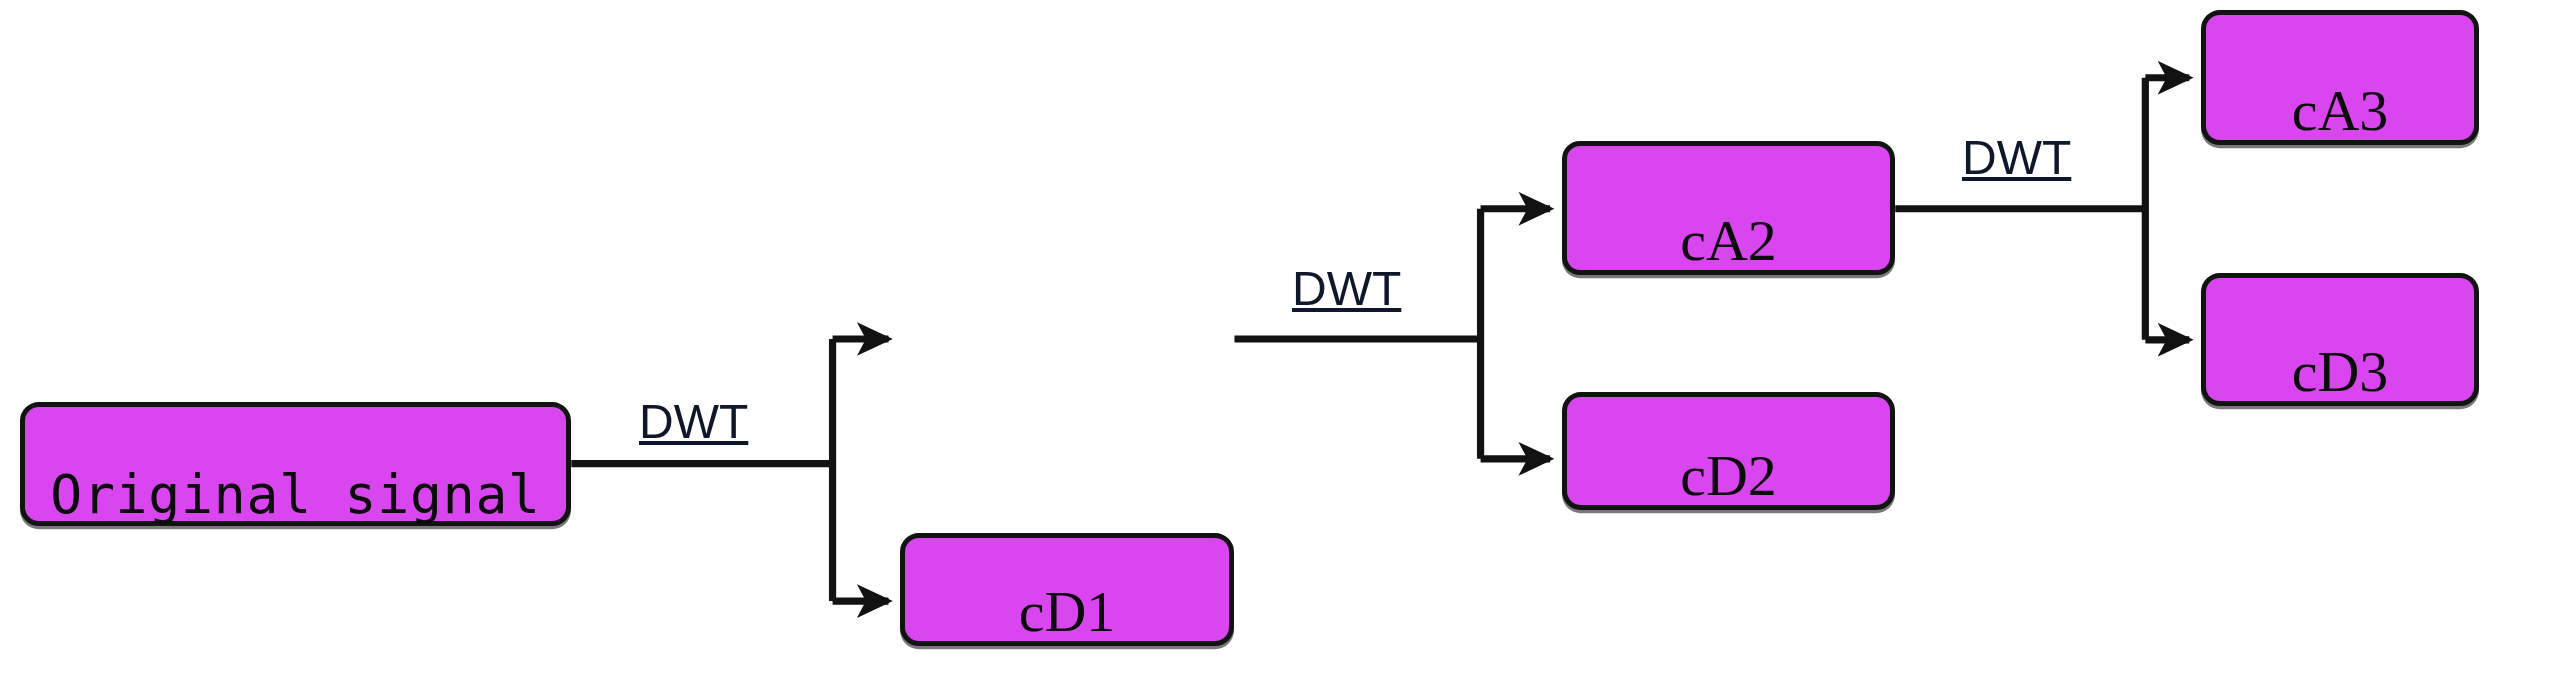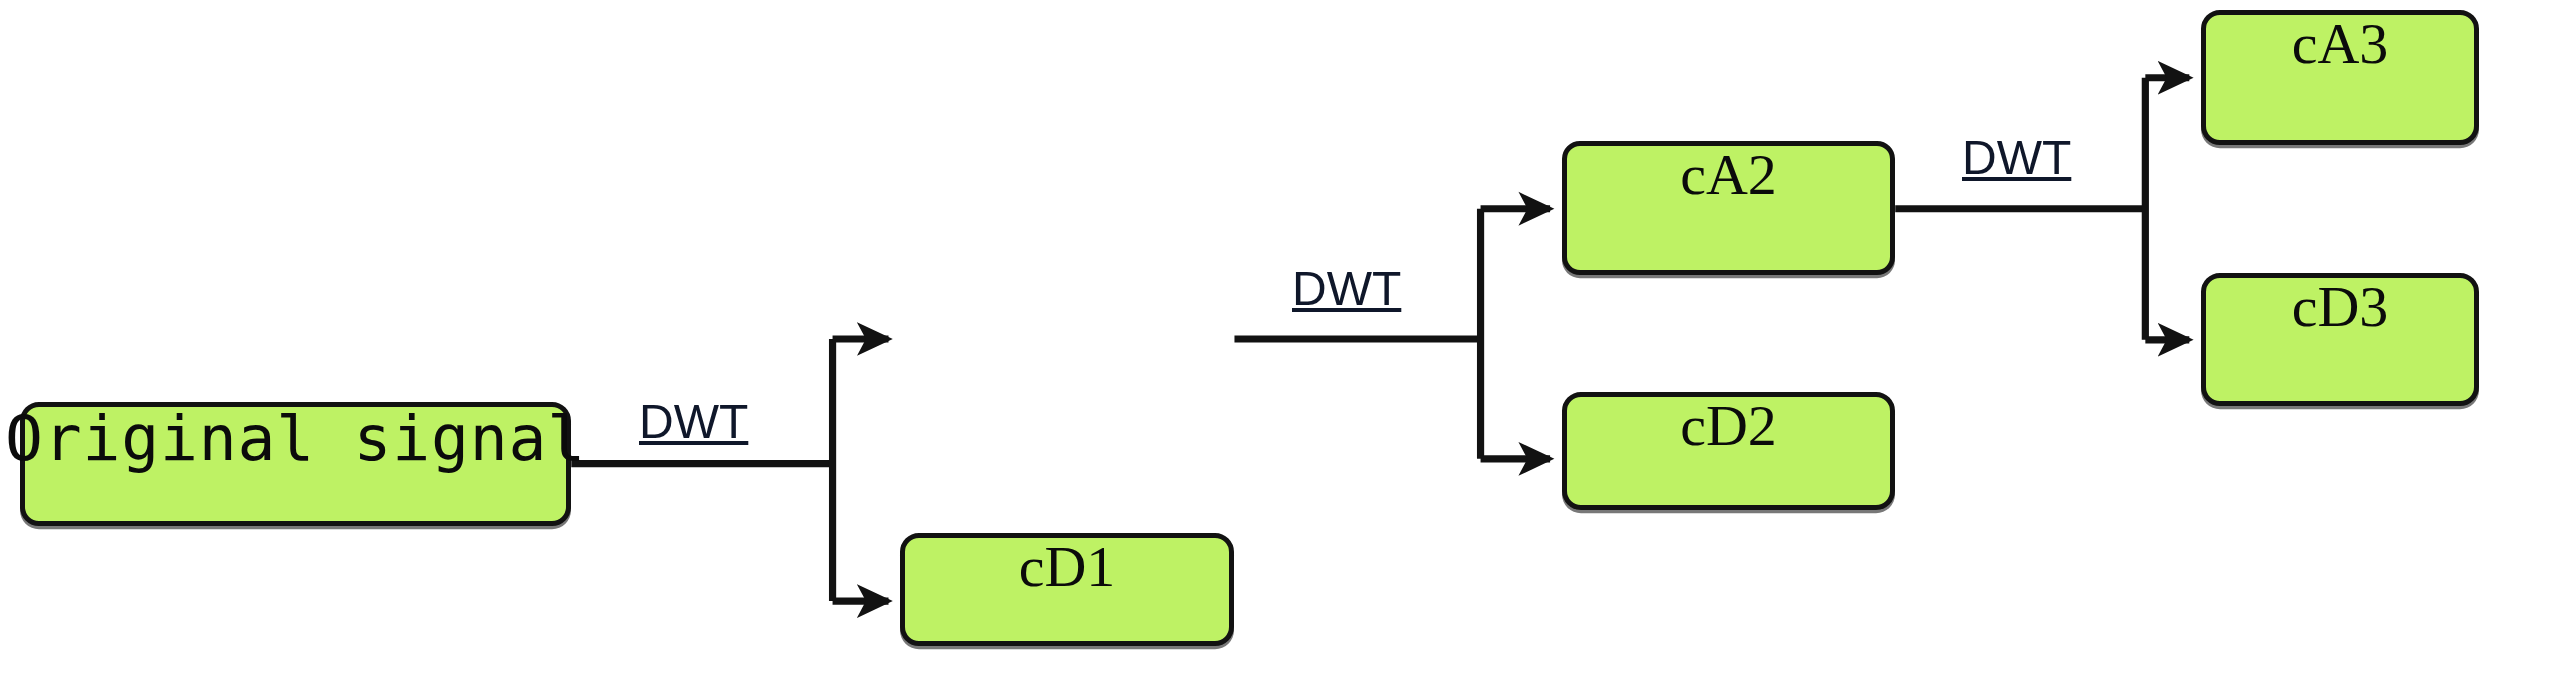--- a/index.html
+++ b/index.html
@@ -23,38 +23,38 @@
   #wires {
     position: absolute;
     left: 0;
     top: 0;
     width: 2576px;
     height: 686px;
   }
   .node {
     position: absolute;
     box-sizing: border-box;
-    background: #bef264;
+    background: #d946ef;
     border: 5.6px solid #121212;
     border-radius: 19px;
     display: flex;
-    align-items: flex-start;
+    align-items: flex-end;
     justify-content: center;
     color: #0b0b0b;
     box-shadow: 0 3.2px 0 0 rgba(10,10,10,0.55);
   }
   .node .node-label {
     display: block;
     line-height: 1;
     white-space: nowrap;
   }
   
   .node.root .node-label {
     font-family: "DejaVu Sans Mono", "Liberation Mono", monospace;
-    font-size: 63px;
+    font-size: 53px;
     letter-spacing: 0.8px;
   }
   
   .node.coef .node-label {
     font-family: "Liberation Serif", "DejaVu Serif", serif;
     font-size: 58px;
   }
   .edge-label {
     position: absolute;
     font-family: "Liberation Sans", "DejaVu Sans", sans-serif;

